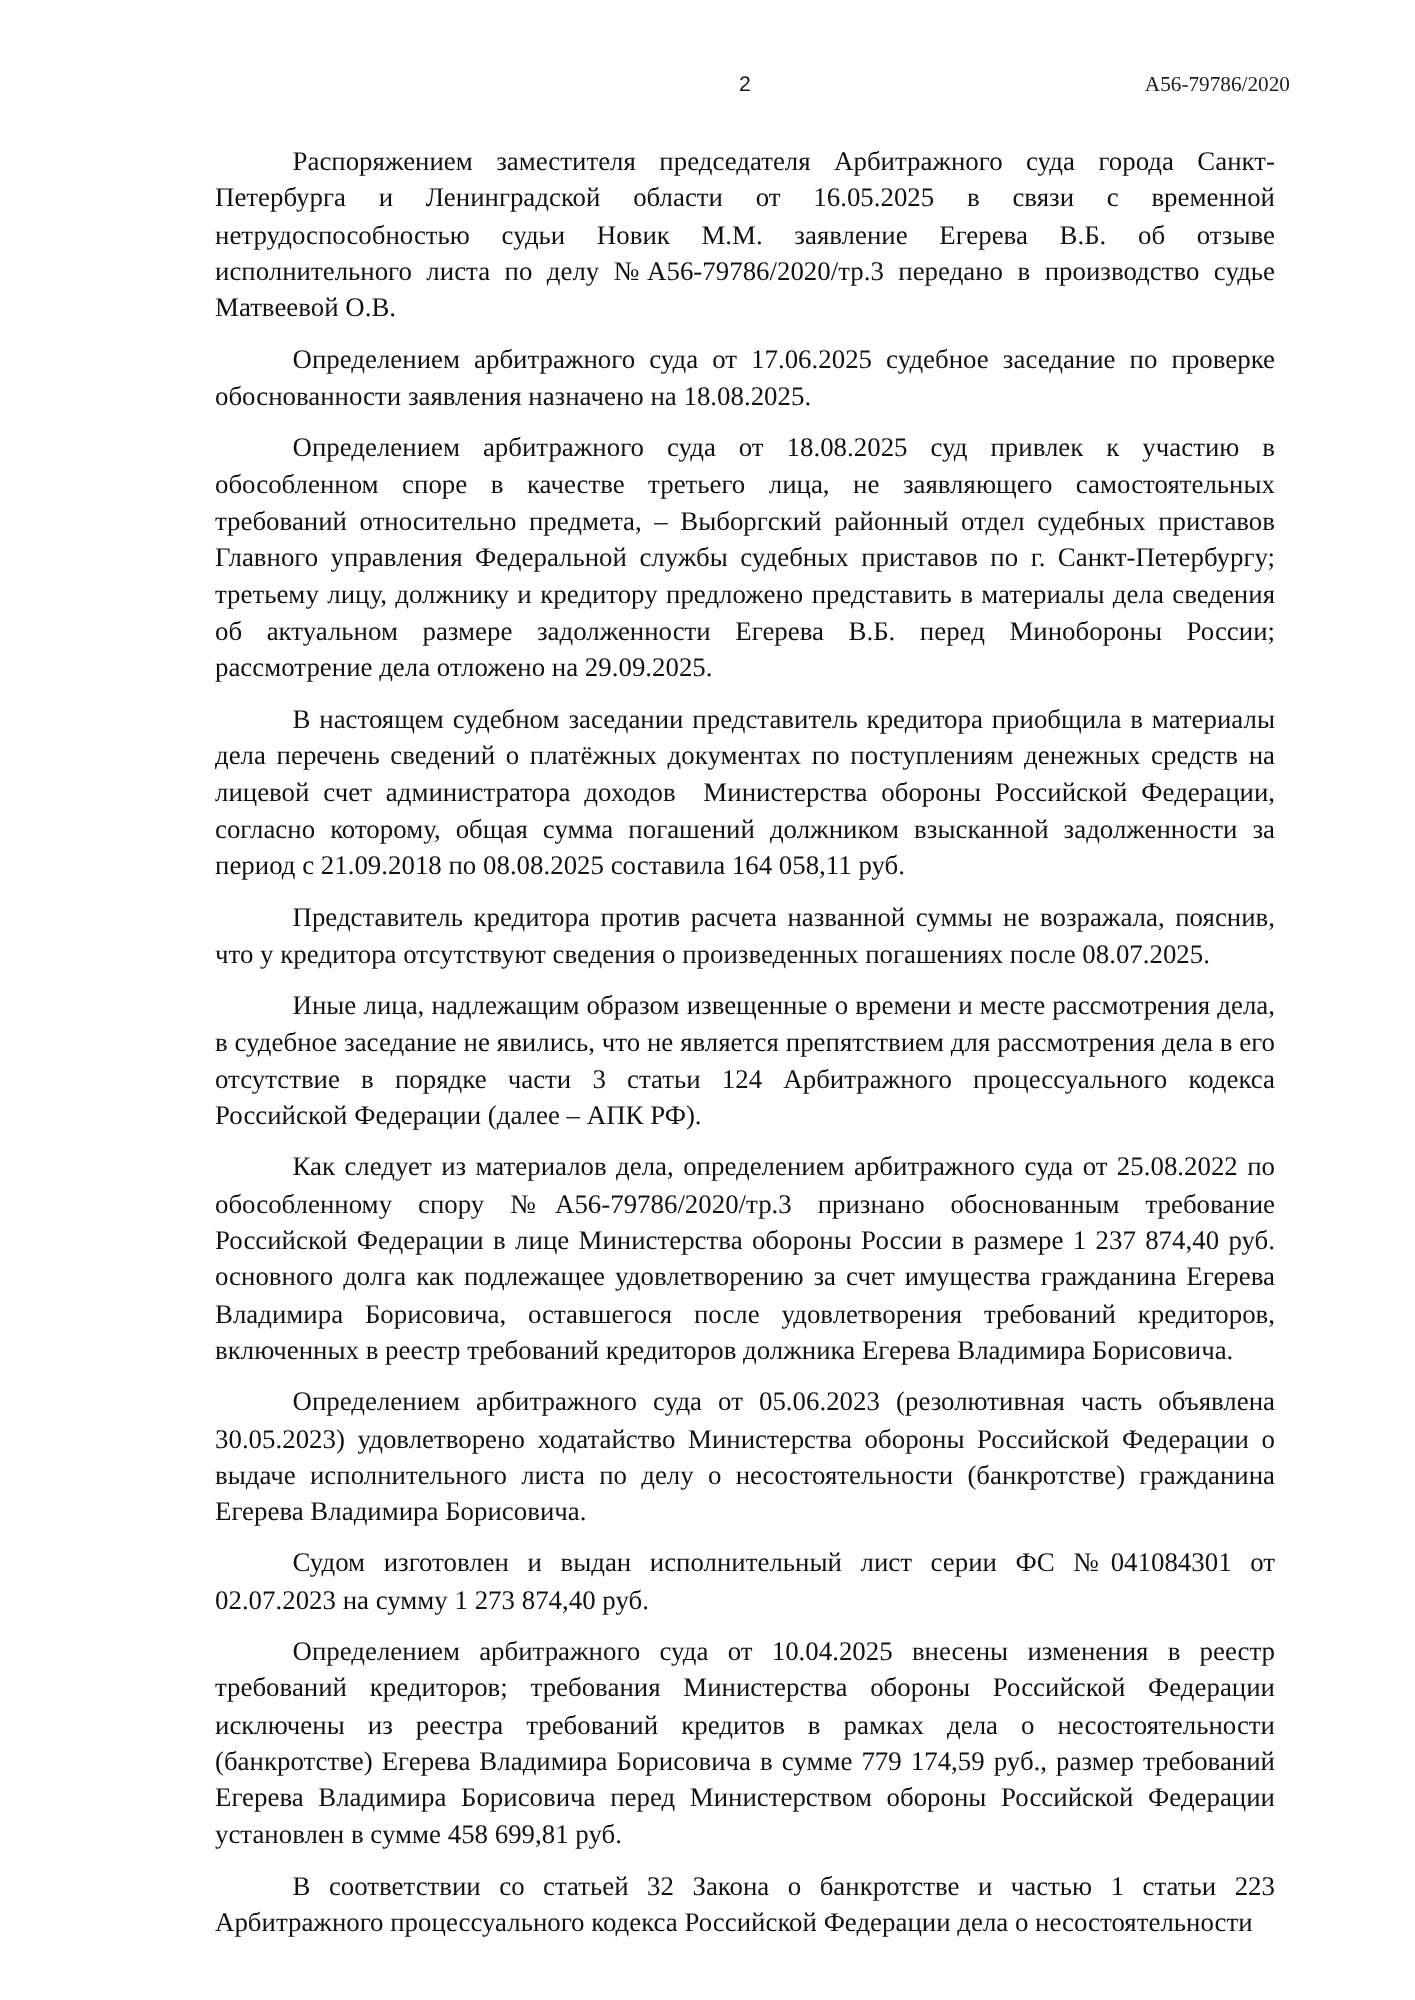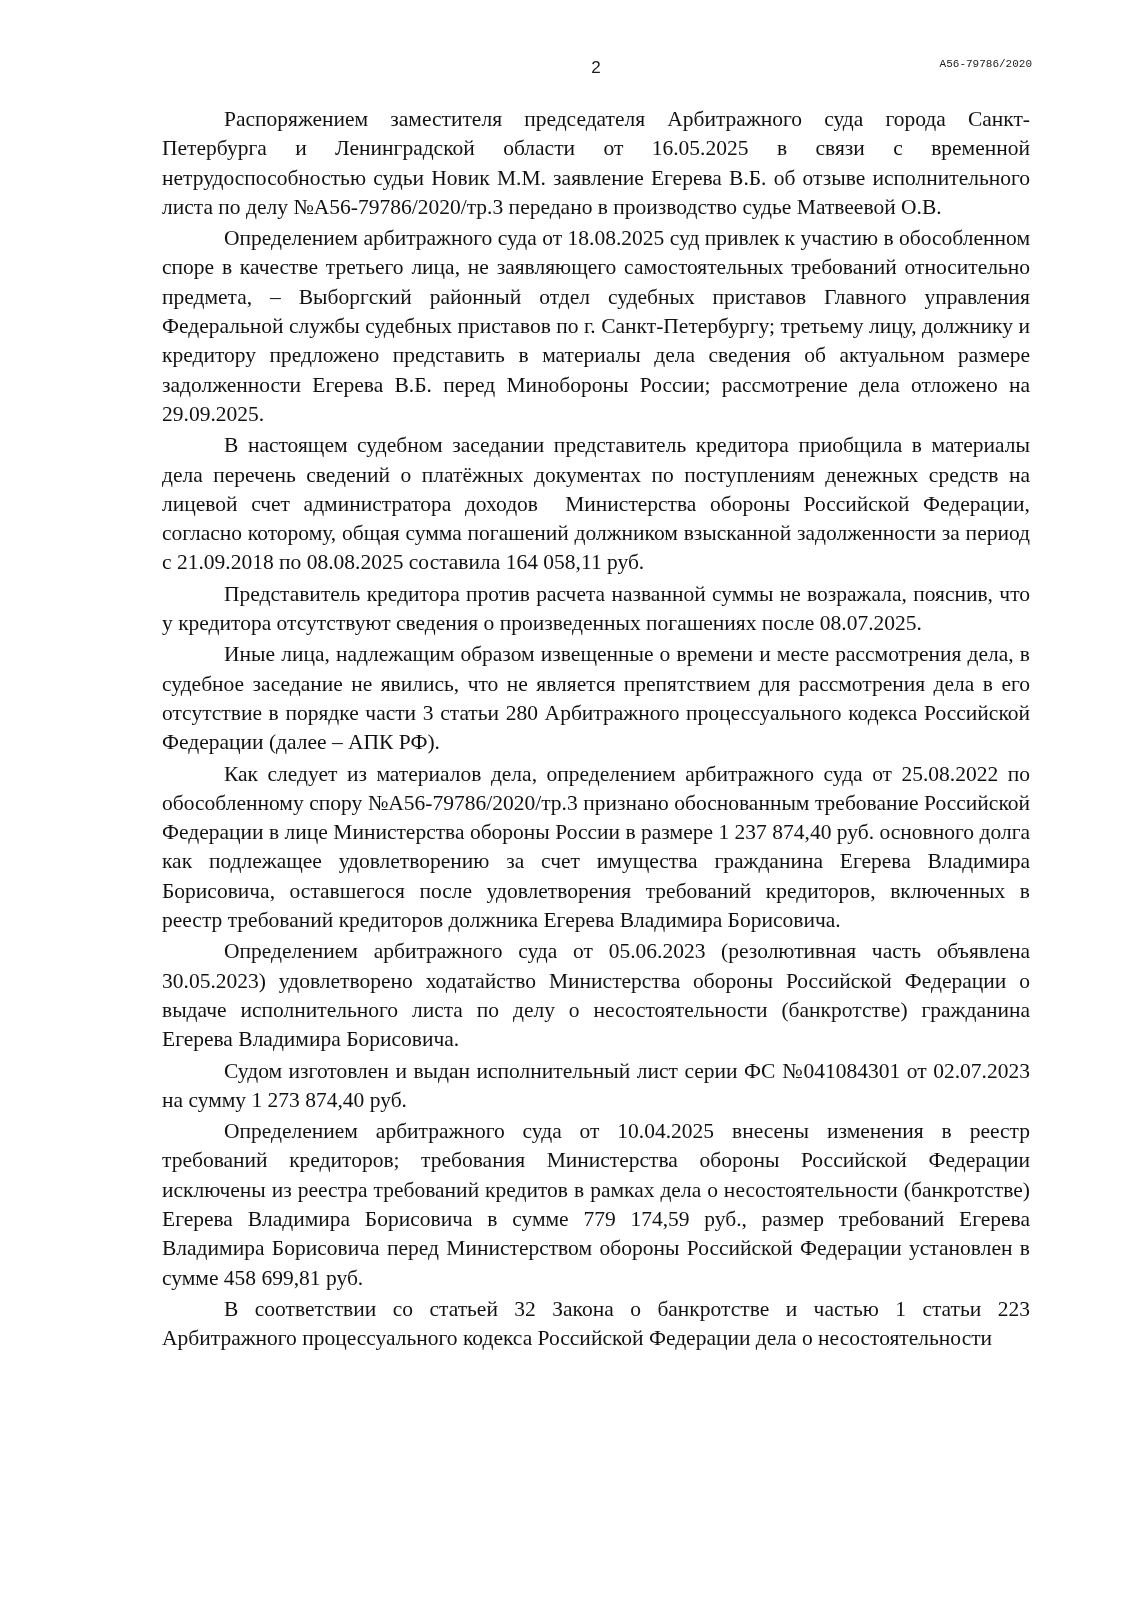--- a/index.html
+++ b/index.html
@@ -33,38 +33,38 @@
     width: 872px;
     text-align: center;
     font-family: "Liberation Sans", "DejaVu Sans", sans-serif;
     font-size: 17px;
     letter-spacing: 0px;
   }
   .header-case-number {
     position: absolute;
     right: 0;
     top: 0;
-    font-family: Liberation Mono, monospace;
-    font-size: 11px;
+    font-family: Liberation Serif, serif;
+    font-size: 17px;
     white-space: nowrap;
   }
   .body-text {
     position: absolute;
     top: 103px;
     left: 160px;
     width: 872px;
     font-family: "Liberation Serif", "DejaVu Serif", serif;
     font-size: 21.5px;
     line-height: 29.3px;
     color: #111111;
     text-align: justify;
     text-justify: inter-word;
   }
   .body-text p {
-    margin: 2px;
+    margin: 12px;
     text-indent: 62px;
     text-align: justify;
     white-space: pre-wrap;
     -webkit-hyphens: none;
     hyphens: none;
   }
   .body-text p:last-child {
     text-align: justify;
   }
 </style>
@@ -73,24 +73,25 @@
 
 <div class="page">
 
   <div class="header">
     <span class="header-page-number">2</span>
     <span class="header-case-number">А56-79786/2020</span>
   </div>
 
   <div class="body-text">
     <p>Распоряжением заместителя председателя Арбитражного суда города Санкт-Петербурга и Ленинградской области от 16.05.2025 в связи с временной нетрудоспособностью судьи Новик М.М. заявление Егерева В.Б. об отзыве исполнительного листа по делу №А56-79786/2020/тр.3 передано в производство судье Матвеевой О.В.</p>
+    <p>Определением арбитражного суда от 17.06.2025 судебное заседание по проверке обоснованности заявления назначено на 18.08.2025.</p>
     <p>Определением арбитражного суда от 18.08.2025 суд привлек к участию в обособленном споре в качестве третьего лица, не заявляющего самостоятельных требований относительно предмета, – Выборгский районный отдел судебных приставов Главного управления Федеральной службы судебных приставов по г. Санкт-Петербургу; третьему лицу, должнику и кредитору предложено представить в материалы дела сведения об актуальном размере задолженности Егерева В.Б. перед Минобороны России; рассмотрение дела отложено на 29.09.2025.</p>
     <p>В настоящем судебном заседании представитель кредитора приобщила в материалы дела перечень сведений о платёжных документах по поступлениям денежных средств на лицевой счет администратора доходов  Министерства обороны Российской Федерации, согласно которому, общая сумма погашений должником взысканной задолженности за период с 21.09.2018 по 08.08.2025 составила 164 058,11 руб.</p>
     <p>Представитель кредитора против расчета названной суммы не возражала, пояснив, что у кредитора отсутствуют сведения о произведенных погашениях после 08.07.2025.</p>
-    <p>Иные лица, надлежащим образом извещенные о времени и месте рассмотрения дела, в судебное заседание не явились, что не является препятствием для рассмотрения дела в его отсутствие в порядке части 3 статьи 280 Арбитражного процессуального кодекса Российской Федерации (далее – АПК РФ).</p>
+    <p>Иные лица, надлежащим образом извещенные о времени и месте рассмотрения дела, в судебное заседание не явились, что не является препятствием для рассмотрения дела в его отсутствие в порядке части 3 статьи 124 Арбитражного процессуального кодекса Российской Федерации (далее – АПК РФ).</p>
     <p>Как следует из материалов дела, определением арбитражного суда от 25.08.2022 по обособленному спору №А56-79786/2020/тр.3 признано обоснованным требование Российской Федерации в лице Министерства обороны России в размере 1 237 874,40 руб. основного долга как подлежащее удовлетворению за счет имущества гражданина Егерева Владимира Борисовича, оставшегося после удовлетворения требований кредиторов, включенных в реестр требований кредиторов должника Егерева Владимира Борисовича.</p>
     <p>Определением арбитражного суда от 05.06.2023 (резолютивная часть объявлена 30.05.2023) удовлетворено ходатайство Министерства обороны Российской Федерации о выдаче исполнительного листа по делу о несостоятельности (банкротстве) гражданина Егерева Владимира Борисовича.</p>
     <p>Судом изготовлен и выдан исполнительный лист серии ФС №041084301 от 02.07.2023 на сумму 1 273 874,40 руб.</p>
     <p>Определением арбитражного суда от 10.04.2025 внесены изменения в реестр требований кредиторов; требования Министерства обороны Российской Федерации исключены из реестра требований кредитов в рамках дела о несостоятельности (банкротстве) Егерева Владимира Борисовича в сумме 779 174,59 руб., размер требований Егерева Владимира Борисовича перед Министерством обороны Российской Федерации установлен в сумме 458 699,81 руб.</p>
     <p>В соответствии со статьей 32 Закона о банкротстве и частью 1 статьи 223 Арбитражного процессуального кодекса Российской Федерации дела о несостоятельности</p>
   </div>
 
 </div>
 
 </body></html>

